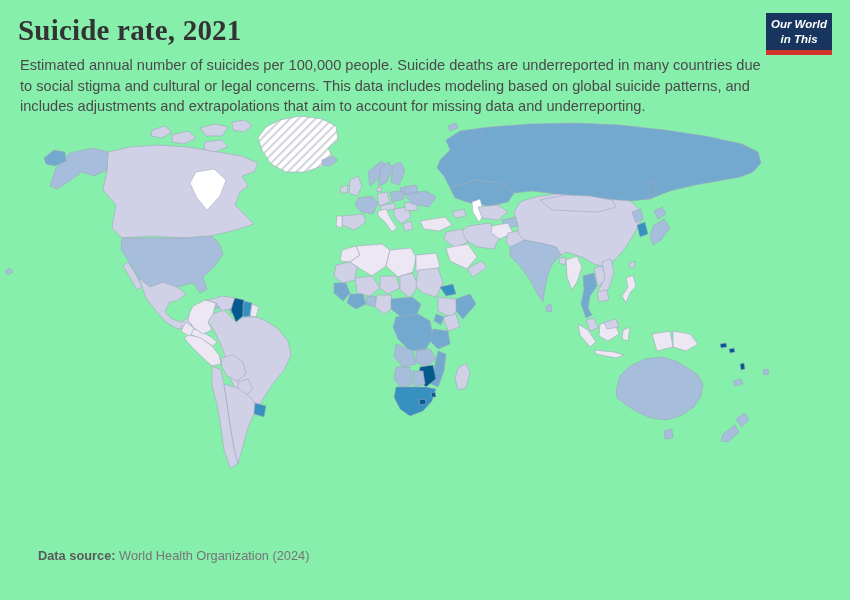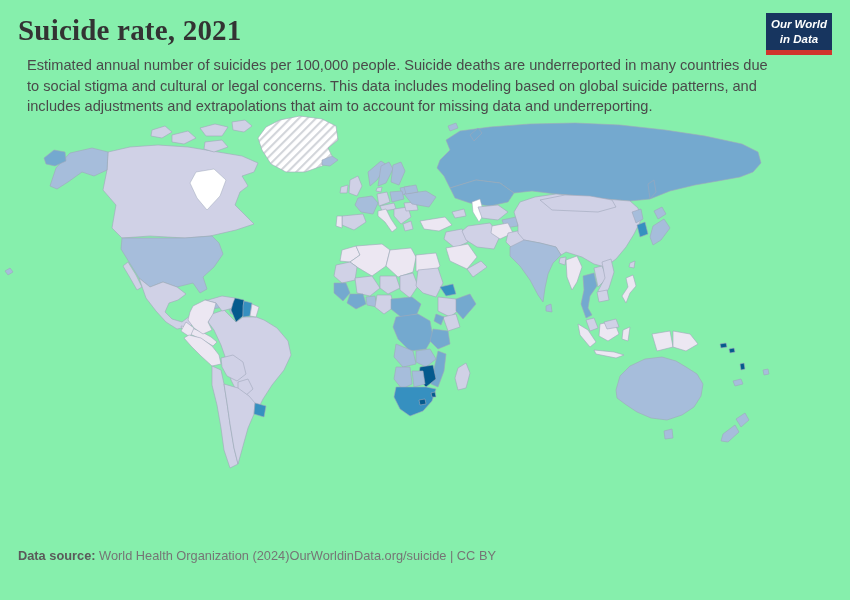--- a/index.html
+++ b/index.html
@@ -1,44 +1,44 @@
 <!DOCTYPE html>
 <html><head>
 <meta charset="utf-8">
 <style>
   html,body{margin:0;padding:0;background:#fff;}
   .page{position:relative;width:850px;height:600px;background:#86efac;overflow:hidden;
         font-family:"Liberation Sans",sans-serif;}
   .title{position:absolute;left:18px;top:14px;font-family:"Liberation Serif",serif;
          font-weight:700;font-size:29px;color:#333;letter-spacing:.2px;}
-  .subtitle{position:absolute;left:27px;top:55px;width:752px;font-size:14.6px;
+  .subtitle{position:absolute;left:20px;top:55px;width:752px;font-size:14.6px;
             line-height:1.42;color:#4a4a4a;}
   .logo{position:absolute;left:766px;top:13px;width:66px;height:37px;background:#17355f;
         border-bottom:5px solid #d0342c;color:#fff;font-weight:bold;font-size:11.5px;
         line-height:1.25;display:flex;flex-direction:column;align-items:center;justify-content:center;font-style:italic;}
   .map-svg{position:absolute;left:0;top:106px;}
   .legend-svg{position:absolute;left:0;top:490px;}
   .legend-svg text{font-size:13.5px;fill:#5f5f5f;}
   .map-svg path{stroke:#9fa8ba;stroke-width:.6;stroke-linejoin:round;}
   .map-svg path.water{stroke:#9fa8ba;stroke-width:.5;}
   .footer{position:absolute;left:18px;top:548px;width:814px;font-size:12.8px;color:#757575;}
-  .footer .row1{display:flex;justify-content:flex-start;}
+  .footer .row1{display:flex;justify-content:space-between;margin-left:20px;}
   .footer b{color:#5a5a5a;}
   .footer .row2{margin-top:6px;}
 </style>
 </head>
 <body>
 
 <div class="page">
 
   <div class="title">Suicide rate, 2021</div>
 
   <div class="logo">
     <span>Our World</span>
-    <span>in Data</span>
+    <span>in This</span>
   </div>
 
   <div class="subtitle">Estimated annual number of suicides per 100,000 people. Suicide deaths are underreported in many countries due to social stigma and cultural or legal concerns. This data includes modeling based on global suicide patterns, and includes adjustments and extrapolations that aim to account for missing data and underreporting.</div>
 
   <svg class="map-svg" width="850" height="386" viewBox="0 106 850 386">
     <defs>
       <pattern id="hatch" patternUnits="userSpaceOnUse" width="6" height="6" patternTransform="rotate(45)">
         <rect width="6" height="6" fill="#ffffff"></rect>
         <line x1="1" y1="0" x2="1" y2="6" stroke="#d2d5da" stroke-width="2.2"></line>
       </pattern>
@@ -205,17 +205,16 @@
       <rect x="400" y="24" width="59" height="13" stroke="#ffffff" stroke-width="0.8" fill="#a6bddb"></rect>
       <rect x="459" y="24" width="59" height="13" stroke="#ffffff" stroke-width="0.8" fill="#74a9cf"></rect>
       <rect x="518" y="24" width="59" height="13" stroke="#ffffff" stroke-width="0.8" fill="#3690c0"></rect>
       <path d="M577,24 L622,24 L639,30.5 L622,37 L577,37 Z" fill="#045a8d"></path>
     </g>
   </svg>
 
   <div class="footer">
     <div class="row1">
       <span><b>Data source:</b><span> World Health Organization (2024)</span></span>
-      <span>OurWorldinData.org/suicide | CC BY</span>
     </div>
   </div>
 
 </div>
 
 </body></html>

